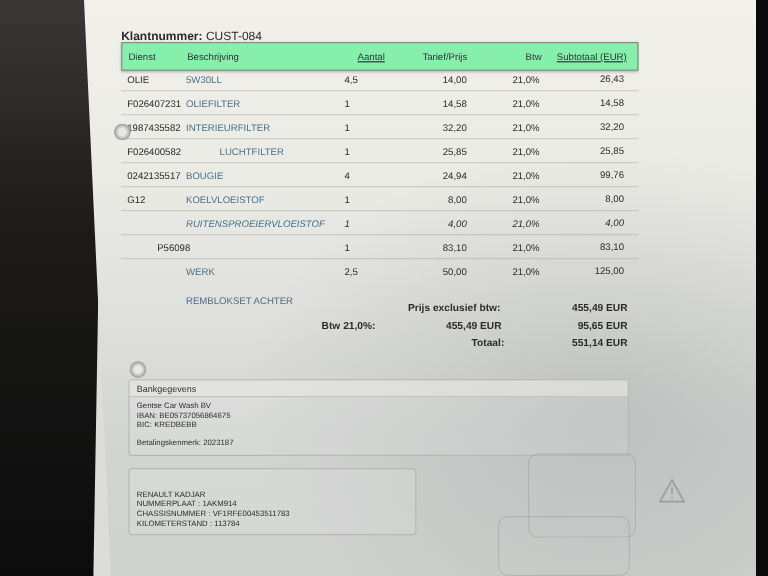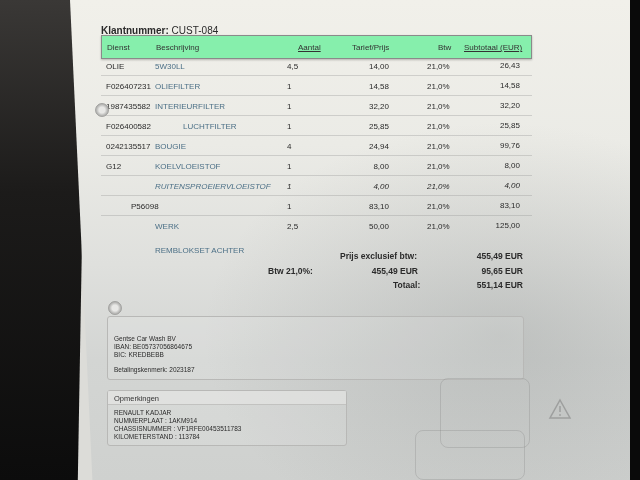--- a/index.html
+++ b/index.html
@@ -168,28 +168,28 @@
 <div class="totals" style="left:430px;width:93px;top:251px;text-align:right;">455,49 EUR</div>
 <div class="totals" style="left:268px;top:266px;">Btw 21,0%:</div>
 <div class="totals" style="left:330px;width:88px;top:266px;text-align:right;">455,49 EUR</div>
 <div class="totals" style="left:430px;width:93px;top:266px;text-align:right;">95,65 EUR</div>
 <div class="totals" style="left:393px;top:280px;">Totaal:</div>
 <div class="totals" style="left:430px;width:93px;top:280px;text-align:right;">551,14 EUR</div>
 
 <div class="hole" style="left:108px;top:301px;"></div>
 
 <div class="box" style="left:107px;top:316px;width:417px;height:64px;">
+  <div class="box-title">Bankgegevens</div>
   <div class="box-line" style="top:18px;">Gentse Car Wash BV</div>
   <div class="box-line" style="top:26px;">IBAN: BE05737056864675</div>
   <div class="box-line" style="top:34px;">BIC: KREDBEBB</div>
   <div class="box-line" style="top:49px;">Betalingskenmerk: 2023187</div>
 </div>
 
 <div class="box" style="left:107px;top:390px;width:240px;height:56px;">
-  <div class="box-title">Opmerkingen</div>
   <div class="box-line" style="top:18px;">RENAULT KADJAR</div>
   <div class="box-line" style="top:26px;">NUMMERPLAAT : 1AKM914</div>
   <div class="box-line" style="top:34px;">CHASSISNUMMER : VF1RFE00453511783</div>
   <div class="box-line" style="top:42px;">KILOMETERSTAND : 113784</div>
 </div>
 
 <div class="ghost" style="left:440px;top:378px;width:90px;height:70px;"></div>
 <div class="ghost" style="left:415px;top:430px;width:110px;height:50px;"></div>
 <svg class="warn-icon" viewBox="0 0 24 22">
   <path d="M12 2 L22 20 L2 20 Z" fill="none" stroke="rgba(110,110,110,0.45)" stroke-width="1.5"></path>

